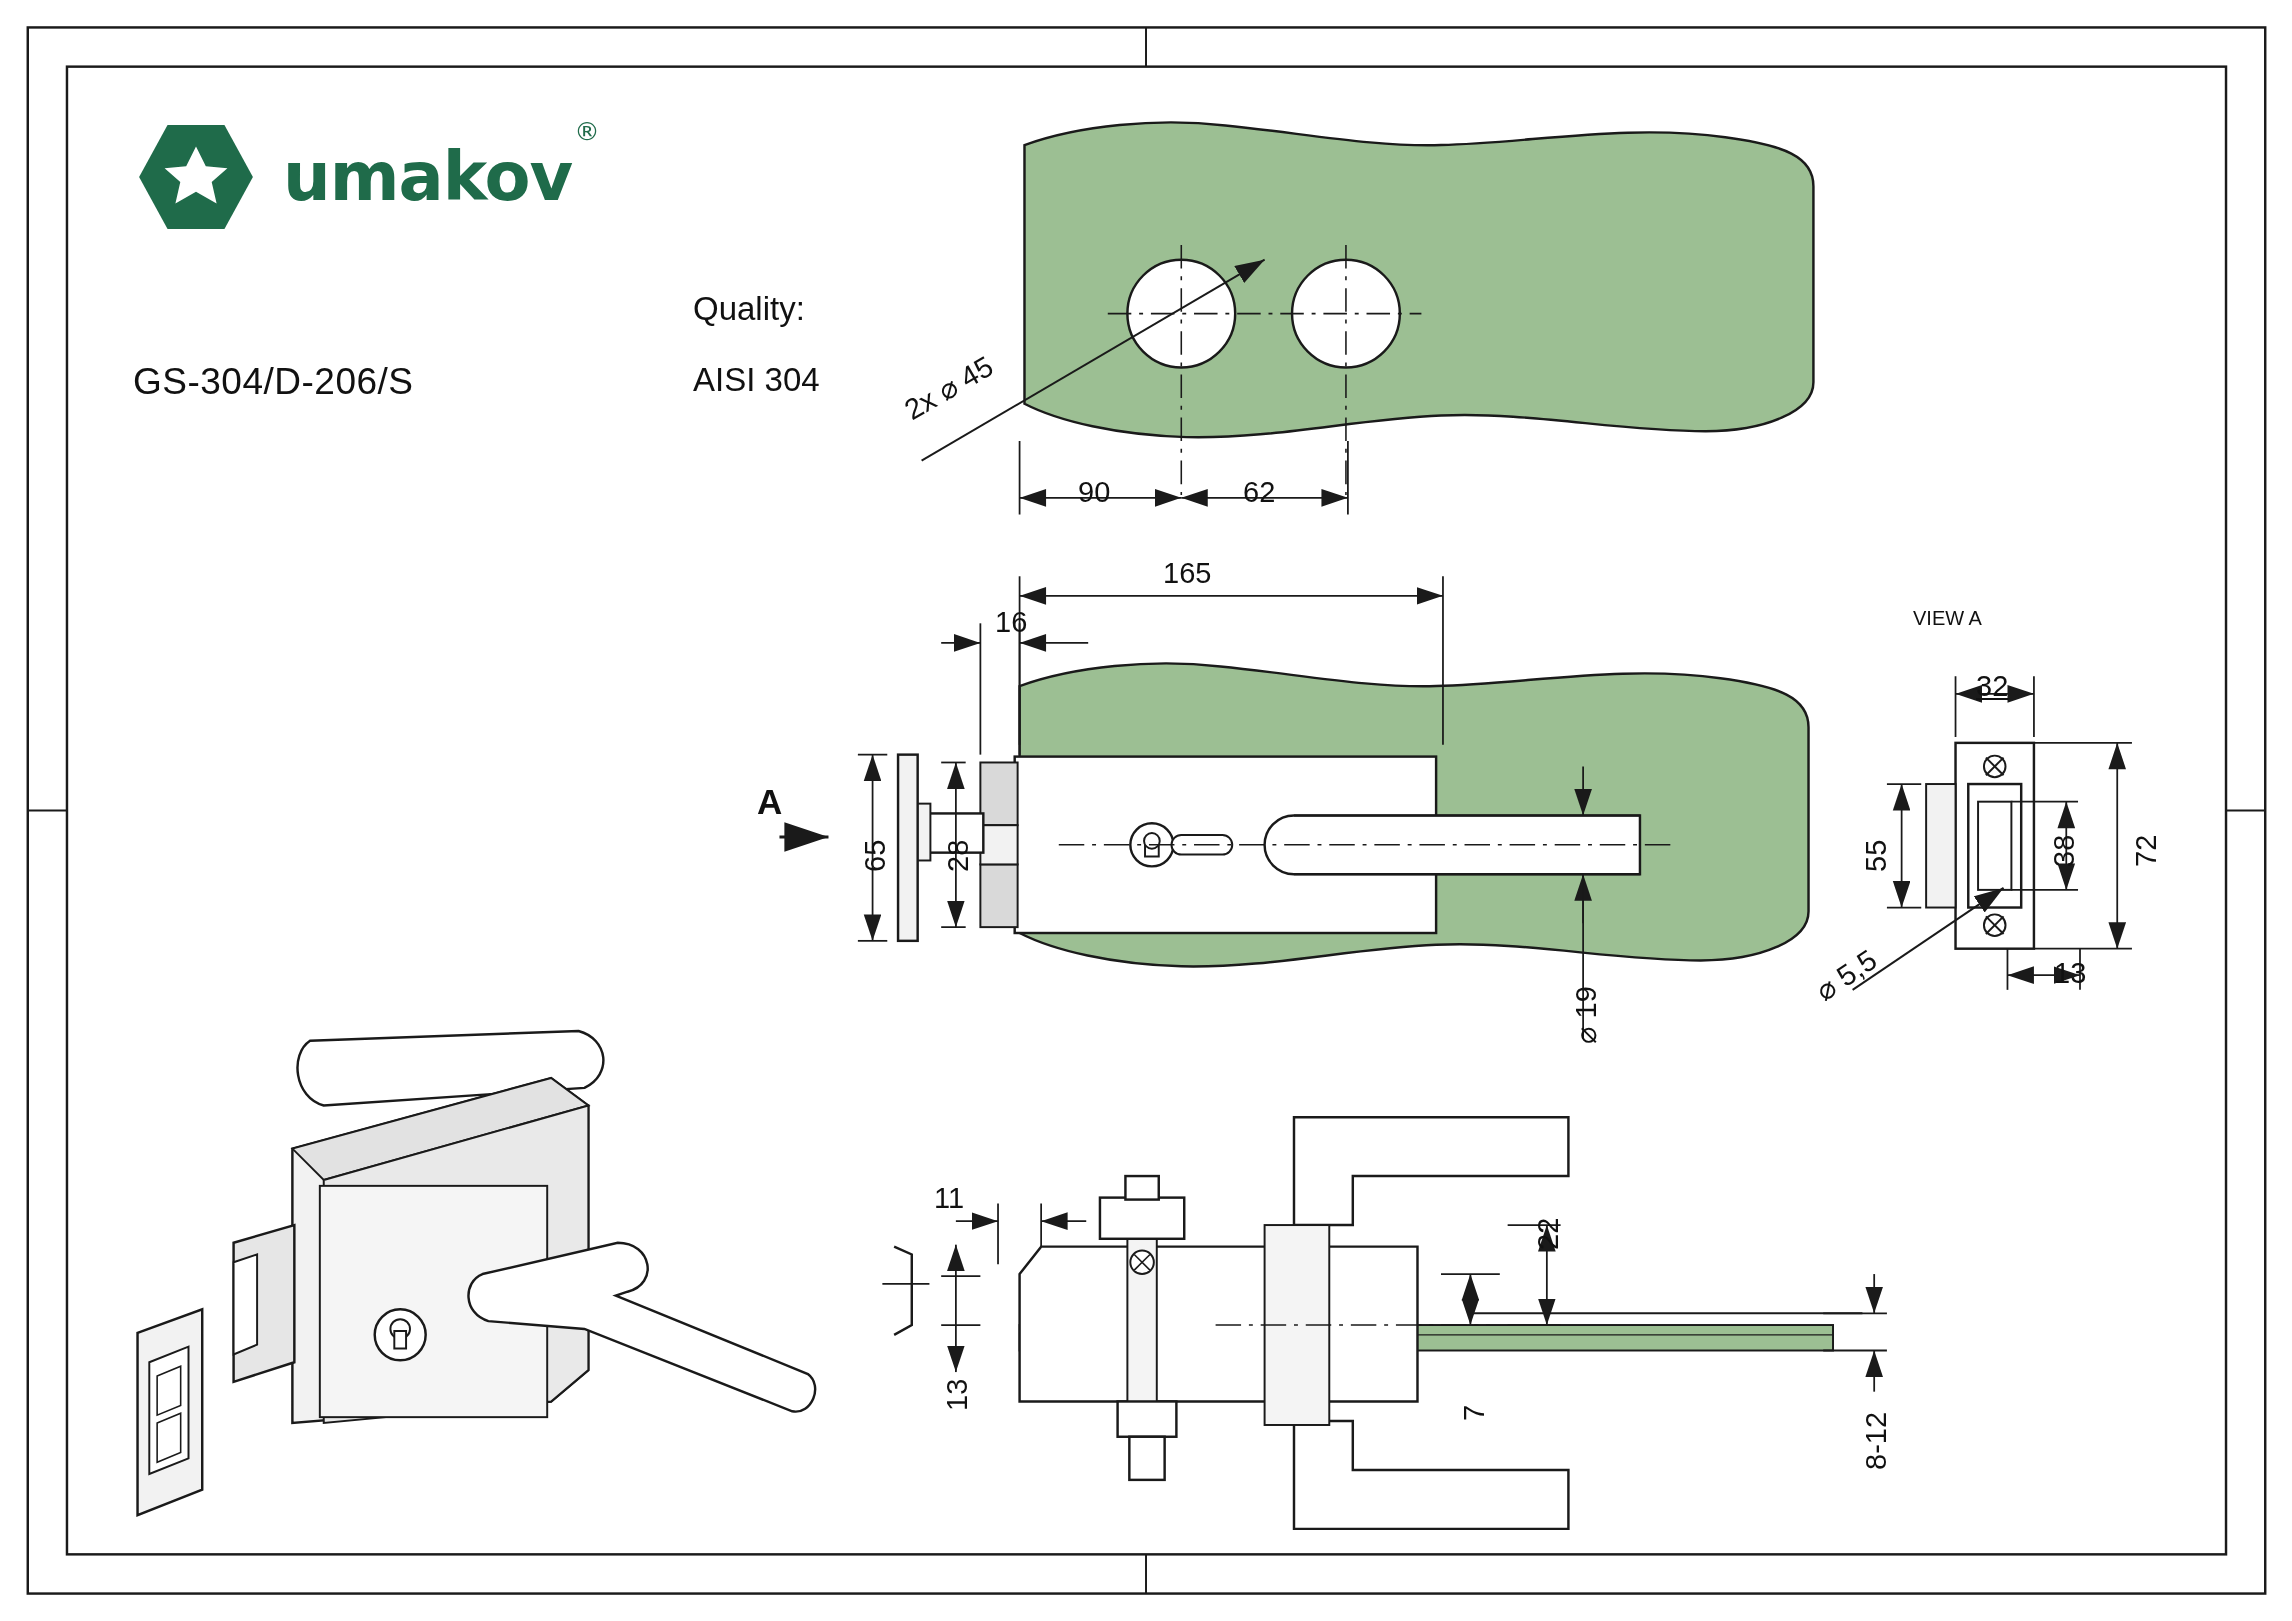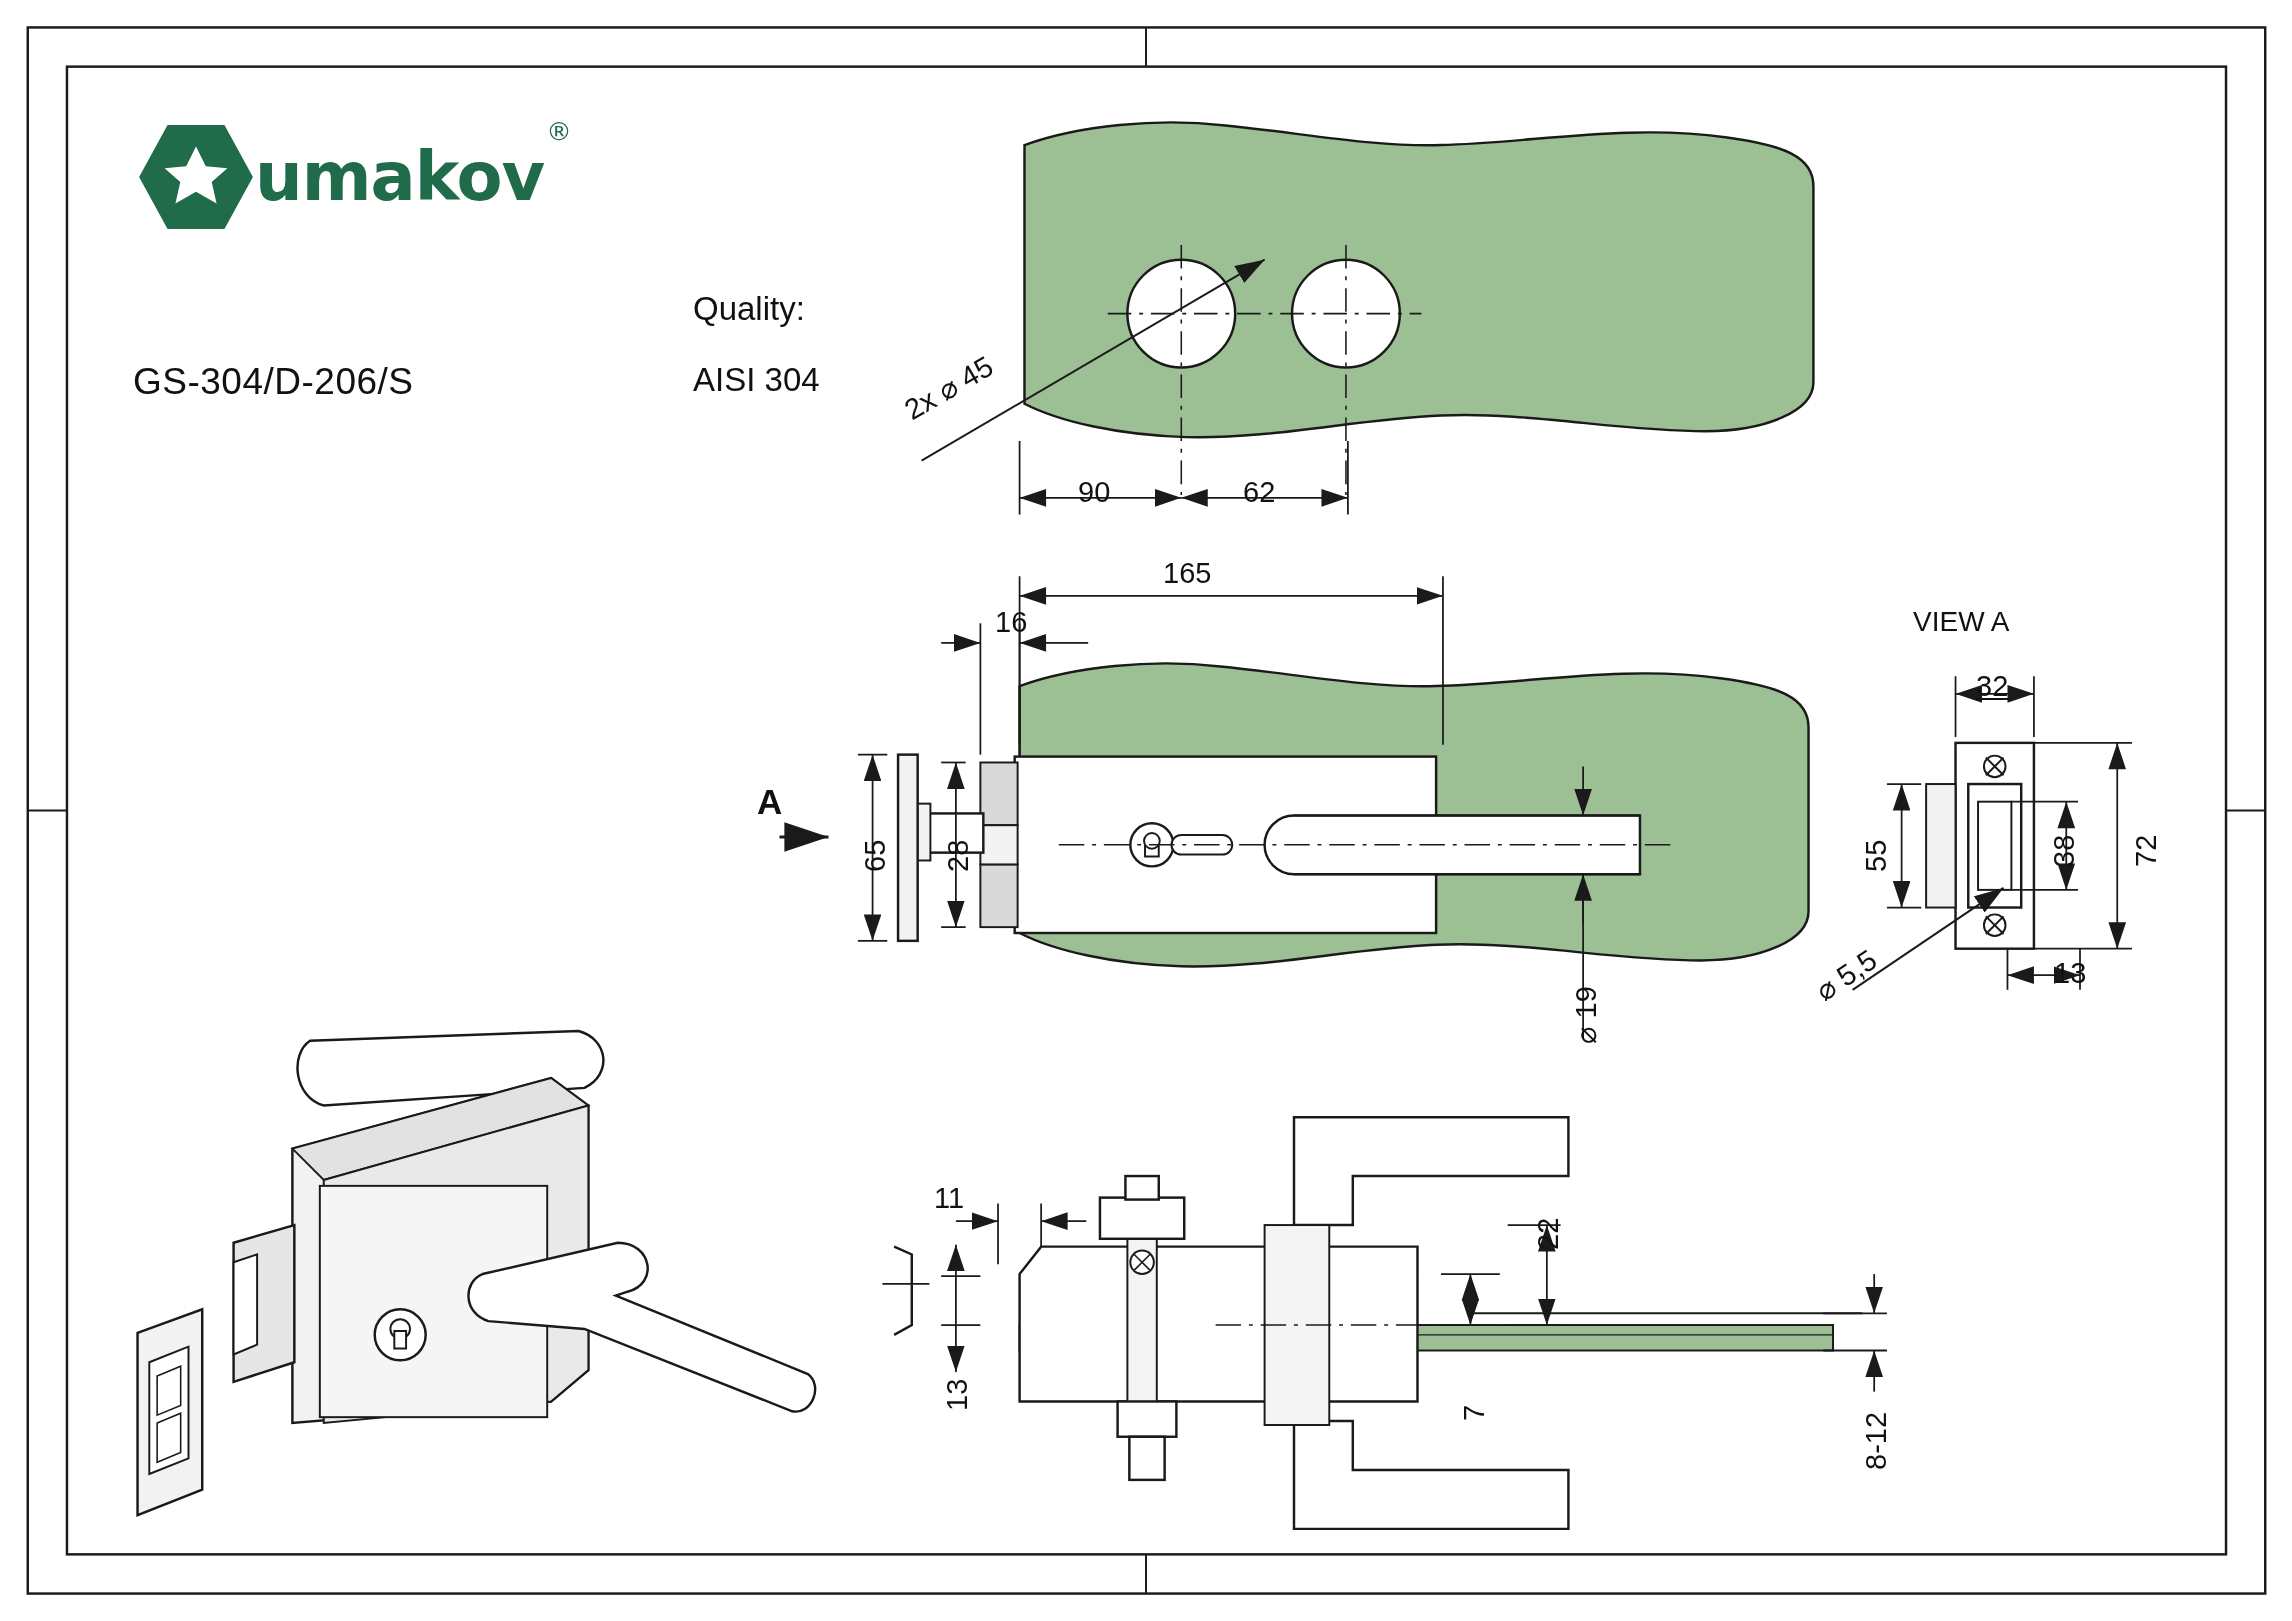--- a/index.html
+++ b/index.html
@@ -38,37 +38,37 @@
     font-size: 37px;
     letter-spacing: 0.5px;
   }
   .quality {
     font-size: 33px;
   }
   .dim {
     font-size: 29px;
   }
   .viewa {
-    font-size: 28px;
+    font-size: 20px;
     text-align: right;
   }
   .bold {
     font-weight: bold;
   }
   .rot90 {
     transform: rotate(-90deg);
     transform-origin: left top;
   }
   .logo-wrap {
     position: absolute;
     left: 139px;
     top: 125px;
     display: flex;
     align-items: center;
-    gap: 2px;
+    gap: 30px;
   }
   .logo-mark {
     width: 114px;
     height: 104px;
     position: relative;
   }
   .logo-text {
     font-size: 67px;
     font-weight: bold;
     color: #1f6b4a;

